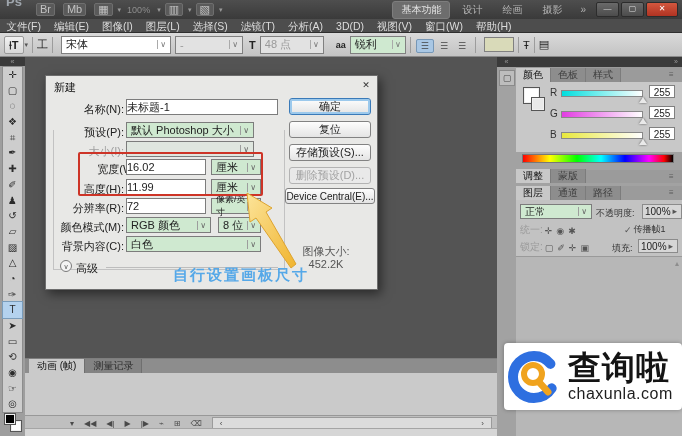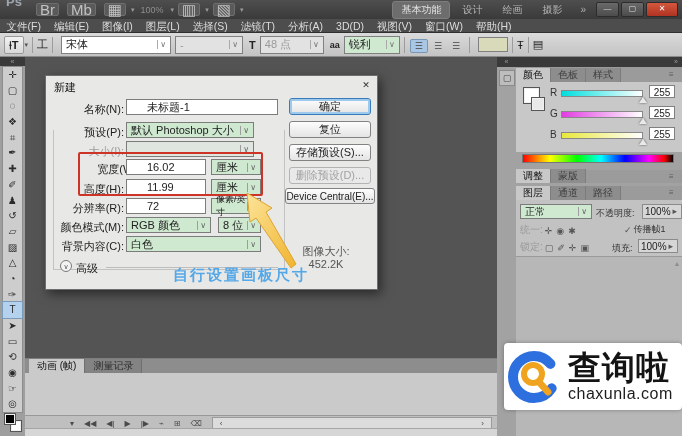--- a/index.html
+++ b/index.html
@@ -3,21 +3,21 @@
 <meta charset="utf-8">
 <style>
   html,body{margin:0;padding:0;}
   body{font-family:"Liberation Sans","DejaVu Sans",sans-serif;font-size:11px;color:#222;}
   .app{position:relative;width:682px;height:436px;background:#8f8f8f;overflow:hidden;}
   .abs{position:absolute;box-sizing:border-box;}
 
   
   .topbar{left:0;top:0;width:682px;height:19px;background:linear-gradient(#4e4e4e,#3a3a3a);display:flex;align-items:center;color:#c9c9c9;}
   .pslogo{font-weight:bold;font-size:13px;color:#9fa6ad;margin:0 10px 16px 6px;}
-  .tbicon{margin:0 4px;font-size:15px;color:#c2c2c2;background:#5a5a5a;border:1px solid #6e6e6e;border-radius:2px;padding:0 3px;line-height:11px;}
+  .tbicon{margin:0 4px;font-size:11px;color:#c2c2c2;background:#5a5a5a;border:1px solid #6e6e6e;border-radius:2px;padding:0 3px;line-height:11px;}
   .tbzoom{margin:0 6px;font-size:9px;color:#8f8f8f;}
   .tbcaret{font-size:7px;color:#9a9a9a;margin-left:1px;}
   .wsgroup{margin-left:auto;display:flex;align-items:center;}
   .wsgroup .wsbtn{padding:1px 8px;margin:0 2px;font-size:10px;color:#b5b5b5;border-radius:3px;}
   .wsgroup .wsbtn.active{background:#6d6d6d;border:1px solid #7d7d7d;color:#e3e3e3;}
   .wsmore{color:#b0b0b0;margin:0 8px;font-size:10px;}
   .winbtns{display:flex;margin-right:4px;}
   .winbtn{width:21px;height:13px;margin-left:2px;border:1px solid #2c2c2c;border-radius:2px;background:linear-gradient(#6a6a6a,#4c4c4c);color:#ddd;font-size:8px;line-height:12px;text-align:center;}
   .winbtn.close{background:linear-gradient(#d4573e,#b03322);color:#fff;width:30px;}
 
@@ -43,21 +43,21 @@
   .toolstrip span.active{background:#b4d2ee;outline:1px solid #7a9cba;}
   .chip{border:1px solid #f0f0f0;outline:1px solid #555;}
 
   
   .canvas{left:25px;top:57px;width:472px;height:301px;background:#545454;}
   .dialog{left:45px;top:75px;width:333px;height:215px;background:#e8e8e6;border:1px solid #6d6d6d;box-shadow:3px 4px 10px rgba(0,0,0,.5);z-index:20;}
   .dlg-title{left:8px;top:4px;font-size:11px;color:#111;}
   .dlg-close{left:313px;top:3px;width:14px;height:13px;text-align:center;color:#333;font-size:9px;line-height:13px;}
   .dlabel{text-align:right;font-size:11px;color:#222;}
   .dlabel.dim,.dim-txt{color:#9f9f9f;}
-  .dinput{border:1px solid #7c7c7c;background:#fff;font-size:11px;padding:1px 20px;line-height:13px;}
+  .dinput{border:1px solid #7c7c7c;background:#fff;font-size:11px;padding:1px 0;line-height:13px;}
   .ddd{border:1px solid #7c7c7c;background:#cfe9d0;display:flex;align-items:center;padding:0 2px 0 4px;font-size:11px;}
   .ddd .arw{margin-left:auto;color:#666;font-size:8px;border-left:1px solid #9d9d9d;padding:0 2px;}
   .ddd.dim{background:#dfe6df;color:#a0a0a0;}
   .dbtn{border:1px solid #828282;border-radius:3px;background:linear-gradient(#fdfdfd,#e4e4e4);text-align:center;font-size:11px;line-height:15px;}
   .dbtn.focus{border:1px solid #3a7ab8;box-shadow:0 0 0 2px #9cc9ec inset;}
   .dbtn.dim{color:#a2a2a2;background:#e9e9e9;border-color:#b3b3b3;}
   .groupbox{border:1px solid #c2c2c2;border-top:none;}
   .advline{height:1px;background:#bdbdbd;}
   .advcirc{width:12px;height:12px;border:1px solid #7a7a7a;border-radius:50%;text-align:center;font-size:7px;line-height:11px;color:#555;background:#f3f3f3;}
 
@@ -160,21 +160,21 @@
     </span>
     <span class="odd dim" style="width:60px">
       <span>-</span>
       <span class="arw">∨</span>
     </span>
     <span style="font-weight:bold;margin-left:6px">T</span>
     <span class="odd dim" style="width:56px">
       <span>48 点</span>
       <span class="arw">∨</span>
     </span>
-    <span style="font-weight:bold;margin-left:6px;font-size:9px">aa</span>
+    <span style="font-weight:bold;margin-left:12px;font-size:9px">aa</span>
     <span class="odd green" style="width:48px">
       <span>锐利</span>
       <span class="arw">∨</span>
     </span>
     <span class="sep"></span>
     <span><span class="alignico active">☰</span><span class="alignico">☰</span><span class="alignico">☰</span></span>
     <span class="sep"></span>
     <span class="swatch"></span>
     <span class="sep"></span>
     <span>Ŧ</span>

